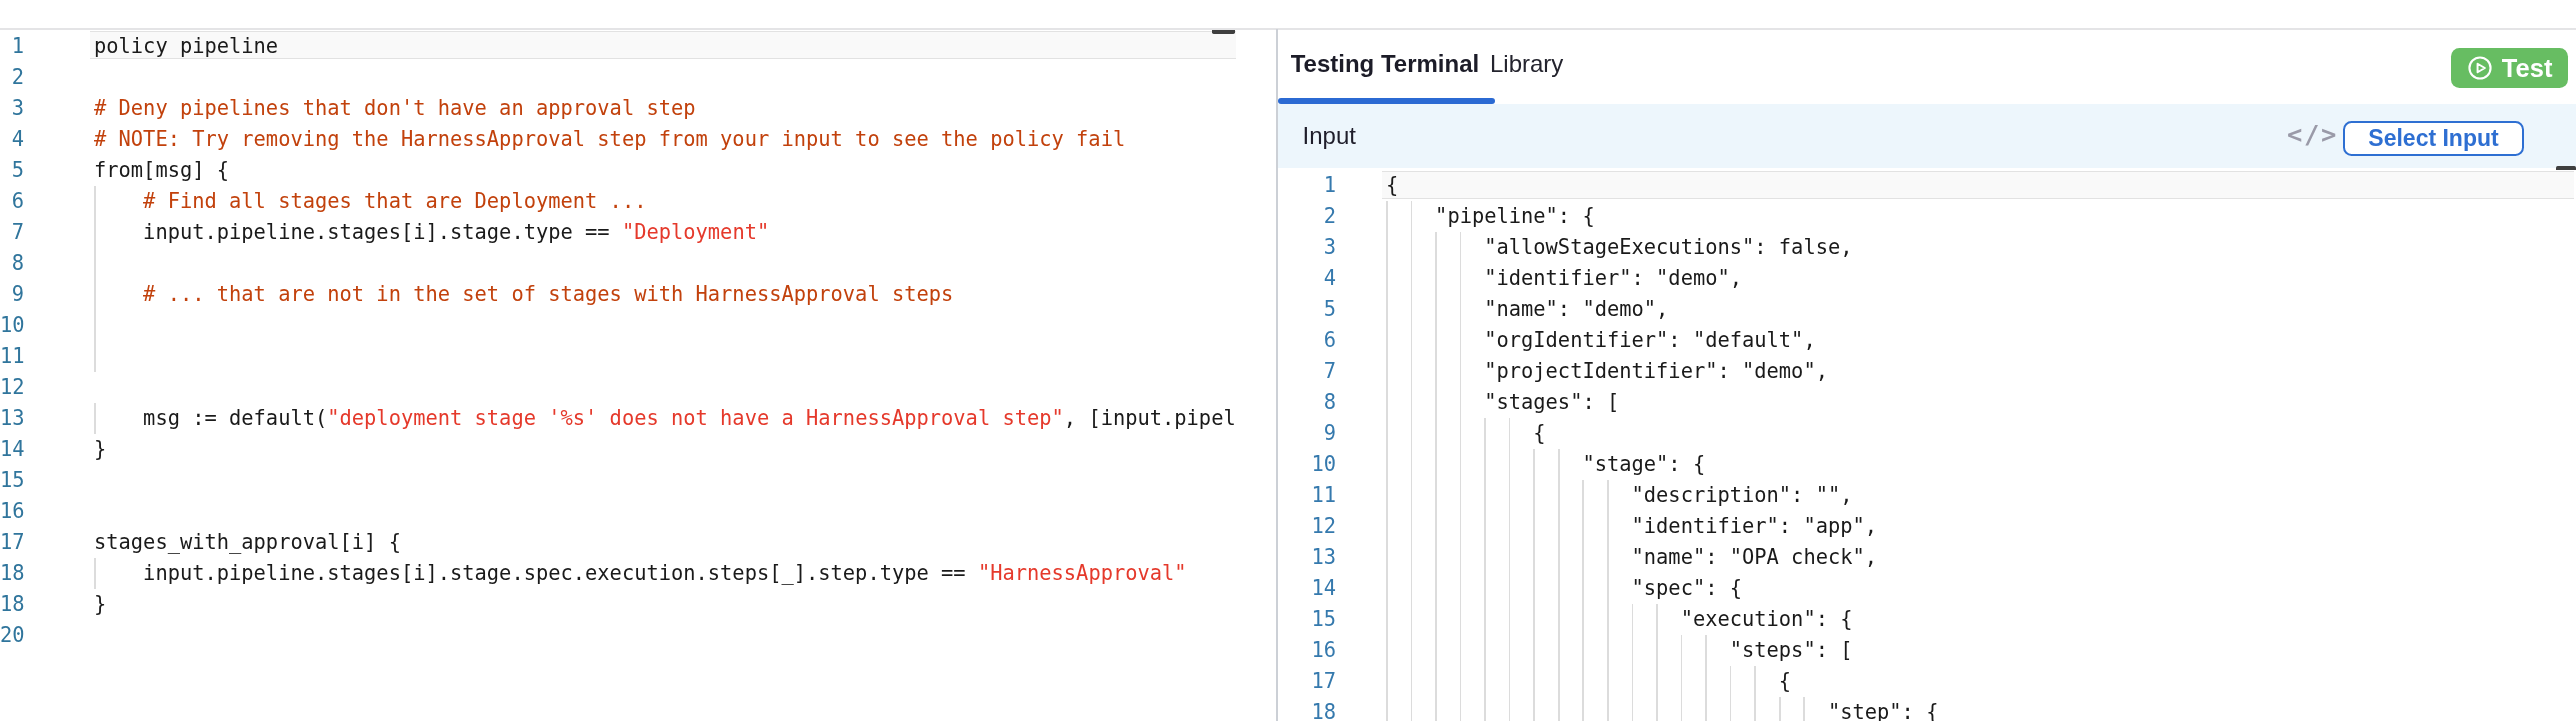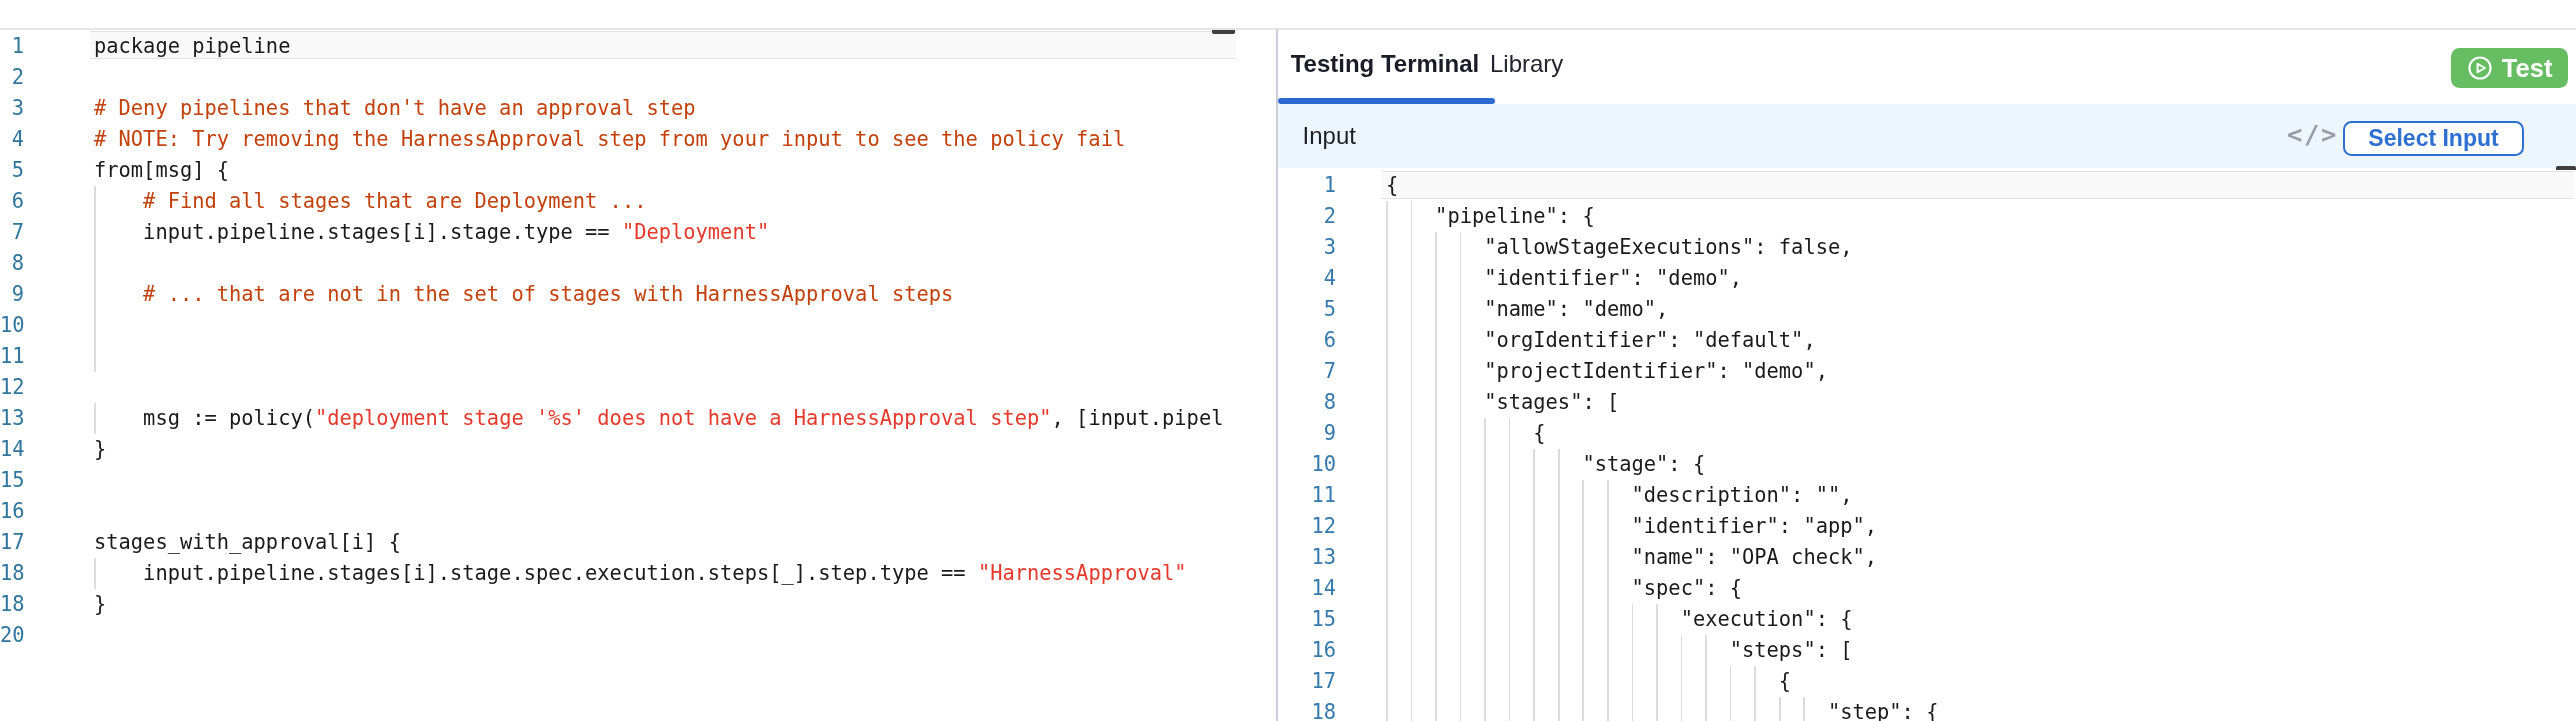--- a/index.html
+++ b/index.html
@@ -67,21 +67,21 @@
 <body>
 
 <div id="top-border"></div>
 <div id="pane-divider"></div>
 
 <div id="policy-pane">
   <div id="policy-highlight" class="cur-line"></div>
   <div id="policy-lines">
       <div class="ed-line">
         <span class="ln">1</span>
-        <span class="code"><span class="seg-c">package pipeline</span></span>
+        <span class="code"><span class="seg-c">policy pipeline</span></span>
       </div>
       <div class="ed-line">
         <span class="ln">2</span>
         <span class="code"></span>
       </div>
       <div class="ed-line">
         <span class="ln">3</span>
         <span class="code"><span class="seg-m"># Deny pipelines that don't have an approval step</span></span>
       </div>
       <div class="ed-line">
@@ -114,21 +114,21 @@
       </div>
       <div class="ed-line">
         <span class="ln">11</span>
         <span class="code"><span class="guide" style="left: 0ch;"></span></span>
       </div>
       <div class="ed-line">
         <span class="ln">12</span>
       </div>
       <div class="ed-line">
         <span class="ln">13</span>
-        <span class="code"><span class="guide" style="left: 0ch;"></span><span class="seg-c">    msg := policy(</span><span class="seg-s">"deployment stage '%s' does not have a HarnessApproval step"</span><span class="seg-c">, [input.pipel</span></span>
+        <span class="code"><span class="guide" style="left: 0ch;"></span><span class="seg-c">    msg := default(</span><span class="seg-s">"deployment stage '%s' does not have a HarnessApproval step"</span><span class="seg-c">, [input.pipel</span></span>
       </div>
       <div class="ed-line">
         <span class="ln">14</span>
         <span class="code"><span class="seg-c">}</span></span>
       </div>
       <div class="ed-line">
         <span class="ln">15</span>
         <span class="code"></span>
       </div>
       <div class="ed-line">

